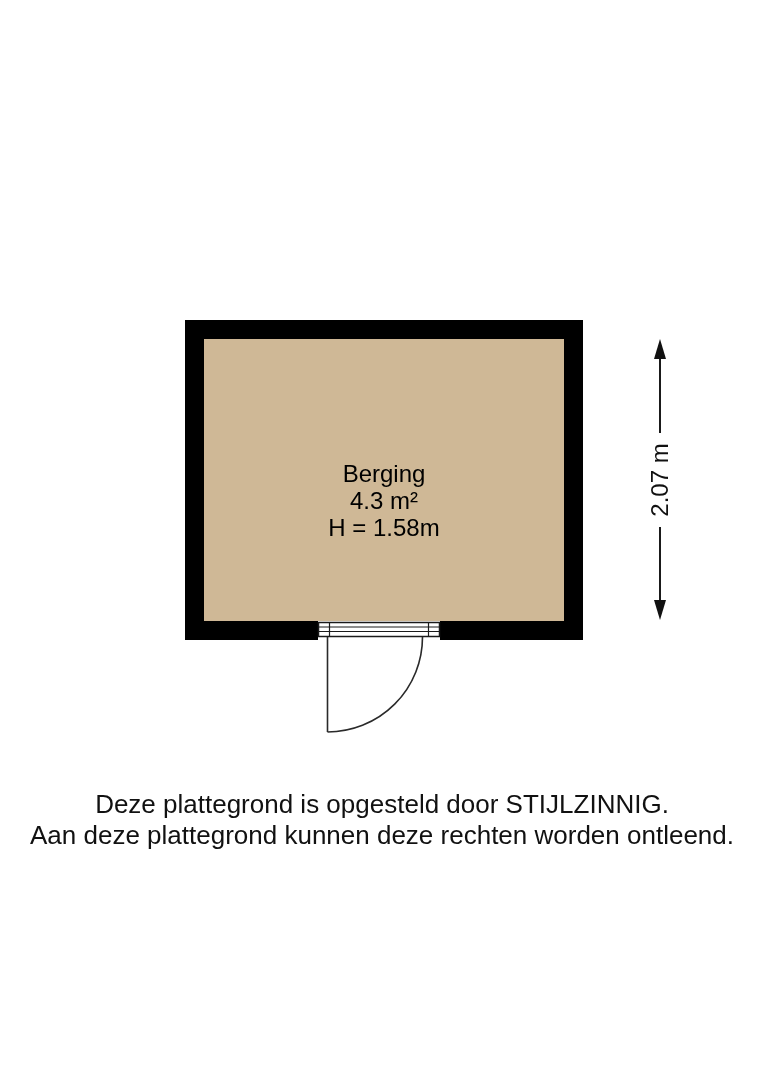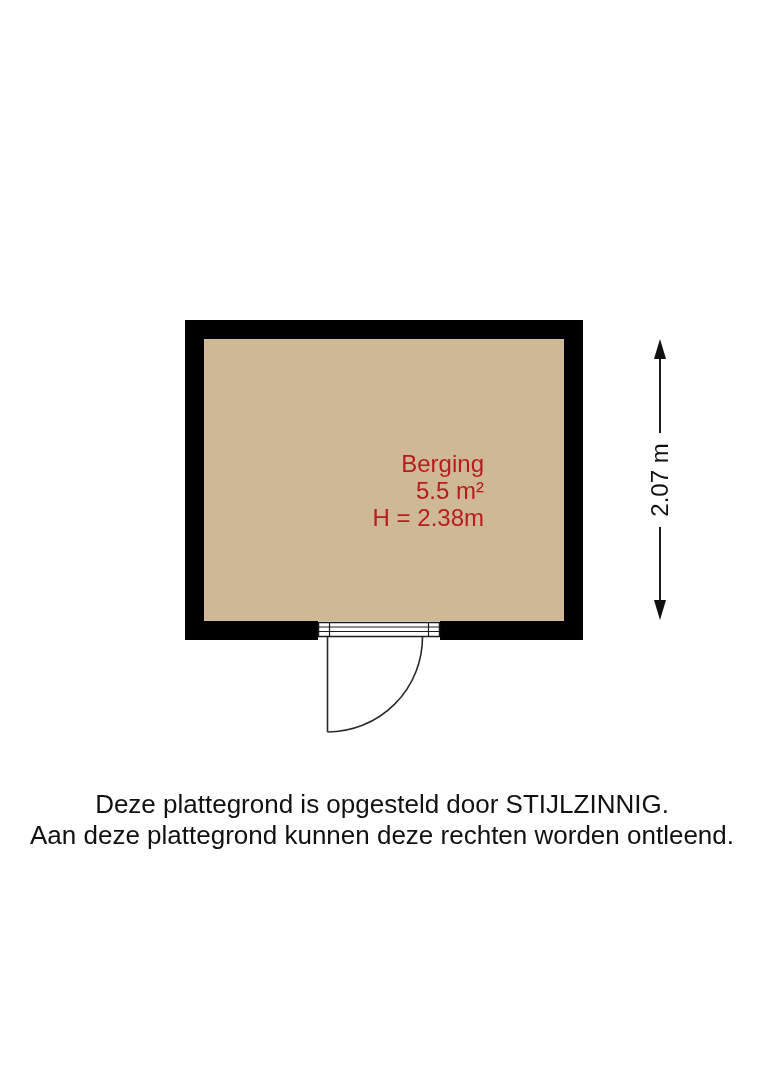--- a/index.html
+++ b/index.html
@@ -117,26 +117,26 @@
     position: absolute;
     left: 318px;
     top: 621px;
     width: 122px;
     height: 19px;
     background: #ffffff;
   }
   .room-label {
     position: absolute;
     left: 284px;
-    top: 450px;
+    top: 460px;
     width: 200px;
-    text-align: right;
+    text-align: center;
     font-size: 24px;
     line-height: 27px;
-    color: #b91c1c;
+    color: #000000;
   }
 
   .door-svg {
     position: absolute;
     left: 310px;
     top: 615px;
     width: 140px;
     height: 130px;
   }
 
@@ -157,22 +157,22 @@
 
 <div class="canvas">
 
 
   <div class="wall-block" style="background: rgb(0, 0, 0);"></div>
   <div class="floor" style="background: rgb(207, 184, 150);"></div>
   <div class="door-opening"></div>
 
   <div class="room-label">
     <div>Berging</div>
-    <div>5.5 m²</div>
-    <div>H = 2.38m</div>
+    <div>4.3 m²</div>
+    <div>H = 1.58m</div>
   </div>
 
   <svg class="door-svg" viewBox="0 0 140 130" xmlns="http://www.w3.org/2000/svg">
 
     <rect x="8.5" y="7.5" width="121" height="14" fill="#ffffff" stroke="#1a1a1a" stroke-width="1.5"></rect>
     <line x1="8.5" y1="12" x2="129.5" y2="12" stroke="#1a1a1a" stroke-width="1.2"></line>
     <line x1="8.5" y1="16.5" x2="129.5" y2="16.5" stroke="#1a1a1a" stroke-width="1.2"></line>
     <line x1="19.5" y1="7.5" x2="19.5" y2="21.5" stroke="#1a1a1a" stroke-width="1.2"></line>
     <line x1="118.5" y1="7.5" x2="118.5" y2="21.5" stroke="#1a1a1a" stroke-width="1.2"></line>
 

